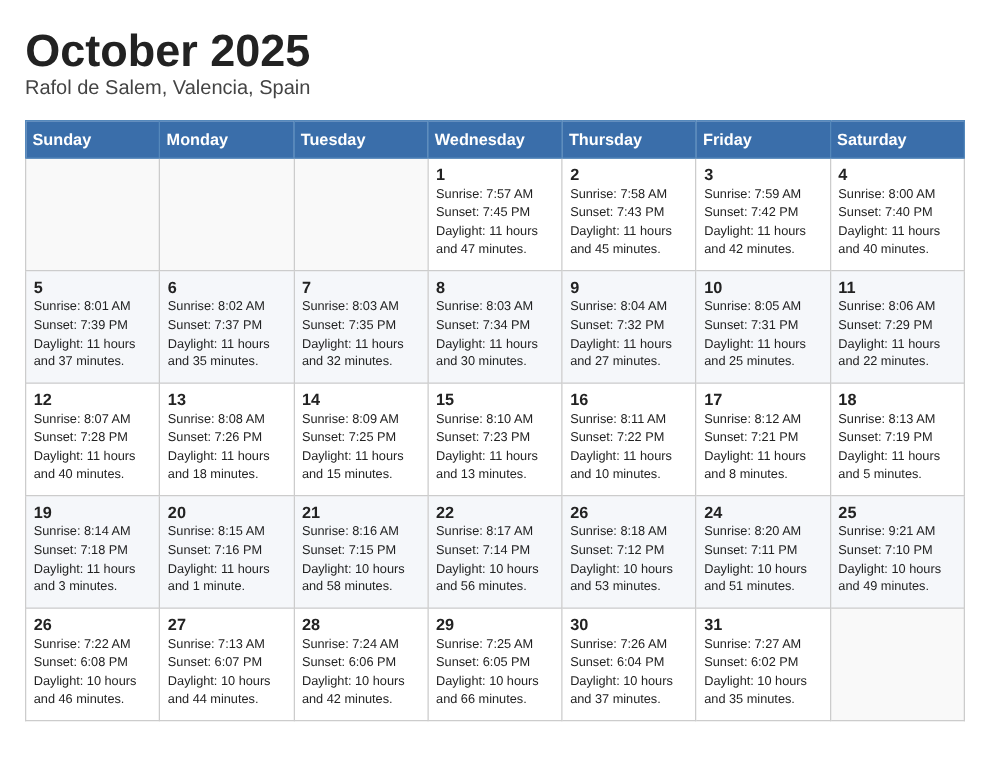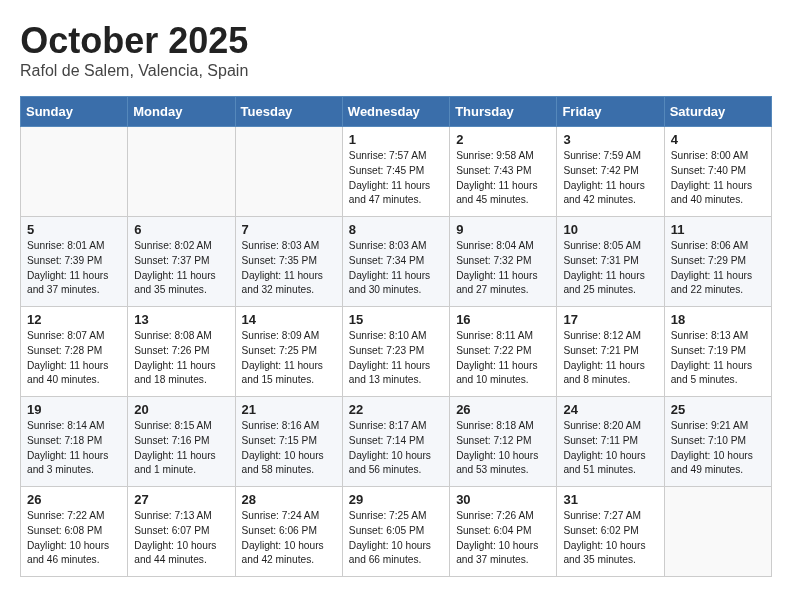--- a/index.html
+++ b/index.html
@@ -115,21 +115,21 @@
         <td class="empty-cell"></td>
         <td>
           <span class="day-num">1</span>
           <div class="cell-text">Sunrise: 7:57 AM</div>
           <div class="cell-text">Sunset: 7:45 PM</div>
           <div class="cell-text">Daylight: 11 hours</div>
           <div class="cell-text">and 47 minutes.</div>
         </td>
         <td>
           <span class="day-num">2</span>
-          <div class="cell-text">Sunrise: 9:58 AM</div>
+          <div class="cell-text">Sunrise: 7:58 AM</div>
           <div class="cell-text">Sunset: 7:43 PM</div>
           <div class="cell-text">Daylight: 11 hours</div>
           <div class="cell-text">and 45 minutes.</div>
         </td>
         <td>
           <span class="day-num">3</span>
           <div class="cell-text">Sunrise: 7:59 AM</div>
           <div class="cell-text">Sunset: 7:42 PM</div>
           <div class="cell-text">Daylight: 11 hours</div>
           <div class="cell-text">and 42 minutes.</div>

